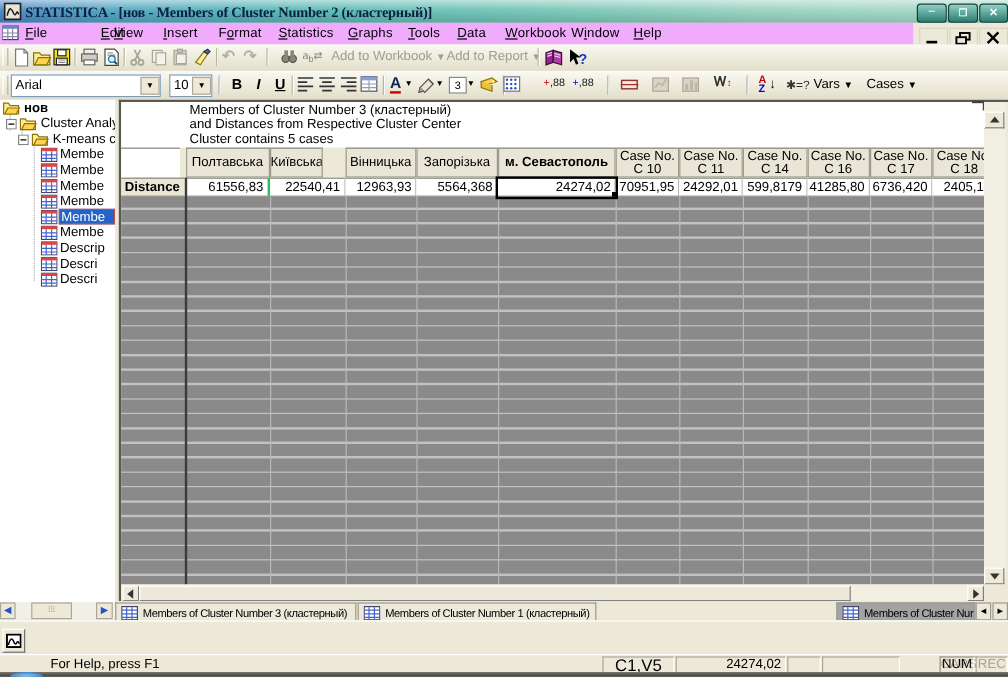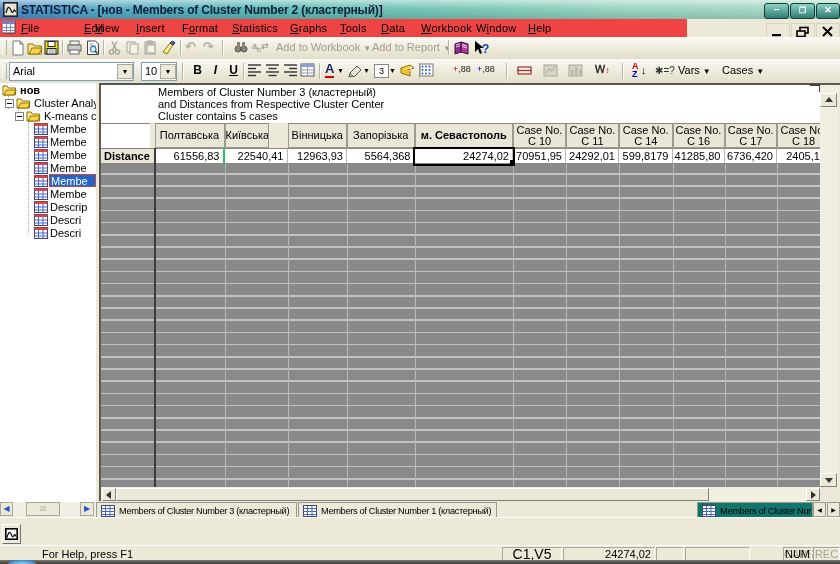--- a/index.html
+++ b/index.html
@@ -4,36 +4,36 @@
   html,body{margin:0;padding:0;}
   body{width:840px;height:564px;position:relative;overflow:hidden;
        font-family:"Liberation Sans",sans-serif;background:#ece9d8;}
   .abs{position:absolute;}
   .t11{font-size:11px;line-height:13px;color:#000;}
   #menubar .t11{letter-spacing:0.2px;}
 </style></head>
 <body>
 
 <div class="abs" id="titlebar" style="left:0;top:0;width:840px;height:19px;
-  background:linear-gradient(to right,#4a87c4 0%,#51a6c0 12%,#58b8b4 30%,#78c5b5 55%,#98d1bf 75%,#a8d9c7 100%);">
+  background:linear-gradient(to right,#4a87c4 0%,#51a6c0 12%,#58b8b4 30%,#78c5b5 55%,#98d1bf 75%,#a8d9c7 100%);font-family:Liberation Serif, serif;">
   <div class="abs" style="left:0;top:0;width:840px;height:19px;
     background:linear-gradient(to bottom,rgba(255,255,255,.55),rgba(255,255,255,.1) 40%,rgba(255,255,255,0) 55%,rgba(0,0,0,.12) 100%);"></div>
 
   <svg class="abs" style="left:3px;top:2px" width="15" height="15">
     <rect x="0.8" y="0.8" width="13.4" height="13.4" fill="#e8e5d8" stroke="#222" stroke-width="1.6"></rect>
     <path d="M3 11 Q4.5 4.5 6 5.5 T8.5 9.5 Q9.5 11.5 10.5 9 T12.5 10" stroke="#111" fill="none" stroke-width="1.2"></path>
   </svg>
   <div class="abs" style="left:21px;top:3px;font-size:12px;font-weight:bold;color:#0d1f3c;letter-spacing:-0.2px;">STATISTICA - [нов - Members of Cluster Number 2 (кластерный)]</div>
 
   <div class="abs" style="left:764px;top:3px;width:23px;height:14px;border-radius:3px;border:1px solid #123f38;background:linear-gradient(to bottom,#8ed0c6,#2e7d72);color:#fff;font-size:10px;font-weight:bold;text-align:center;line-height:11px;">–</div>
   <div class="abs" style="left:790px;top:3px;width:23px;height:14px;border-radius:3px;border:1px solid #123f38;background:linear-gradient(to bottom,#8ed0c6,#2e7d72);color:#fff;font-size:8px;font-weight:bold;text-align:center;line-height:13px;">❐</div>
   <div class="abs" style="left:816px;top:3px;width:22px;height:14px;border-radius:3px;border:1px solid #123f38;background:linear-gradient(to bottom,#8ed0c6,#2e7d72);color:#fff;font-size:9px;font-weight:bold;text-align:center;line-height:13px;">✕</div>
 </div>
 
-<div class="abs" id="menubar" style="left:0;top:19px;width:687px;height:18px;background:#ef4444;border-bottom:1px solid #e0dcc8;">
+<div class="abs" id="menubar" style="left:0;top:19px;width:761px;height:18px;background:#f0abfc;border-bottom:1px solid #e0dcc8;">
   <svg class="abs" style="left:2px;top:2px" width="14" height="13">
     <rect x="0" y="0" width="13" height="12" fill="#fff" stroke="#345"></rect>
     <rect x="0" y="0" width="13" height="3" fill="#6b85c4"></rect>
     <line x1="4.5" y1="3" x2="4.5" y2="12" stroke="#88a"></line>
     <line x1="8.5" y1="3" x2="8.5" y2="12" stroke="#88a"></line>
     <line x1="0" y1="6.5" x2="13" y2="6.5" stroke="#88a"></line>
     <line x1="0" y1="9.5" x2="13" y2="9.5" stroke="#88a"></line>
   </svg>
   <div class="t11 abs" style="left:21px;top:3px;"><u>F</u>ile</div>
   <div class="t11 abs" style="left:65px;top:3px;margin-left:19px;"><u>E</u>dit</div>
@@ -513,21 +513,21 @@
         <g stroke="#46c">
           <line x1="4.5" y1="1" x2="4.5" y2="11.5"></line>
           <line x1="9" y1="1" x2="9" y2="11.5"></line>
           <line x1="0.5" y1="3.5" x2="13.5" y2="3.5"></line>
           <line x1="0.5" y1="6.5" x2="13.5" y2="6.5"></line>
           <line x1="0.5" y1="9.5" x2="13.5" y2="9.5"></line>
         </g>
       </svg>
       <div class="abs" style="left:22px;top:2.5px;font-size:9.3px;letter-spacing:-0.35px;white-space:nowrap;color:#000;">Members of Cluster Number 1 (кластерный)</div>
     </div>
-  <div class="abs" style="left:601px;top:1px;width:116px;height:15px;box-sizing:border-box;background:#0f766e;border:1px solid #9c9a8c;border-bottom:none;overflow:hidden;">
+  <div class="abs" style="left:601px;top:1px;width:116px;height:15px;box-sizing:border-box;background:#a3a3a3;border:1px solid #9c9a8c;border-bottom:none;overflow:hidden;">
       <svg class="abs" style="left:4px;top:2px" width="14" height="12">
         <rect x="0.5" y="0.5" width="13" height="11" fill="#fff" stroke="#446"></rect>
         <g stroke="#46c">
           <line x1="4.5" y1="1" x2="4.5" y2="11.5"></line>
           <line x1="9" y1="1" x2="9" y2="11.5"></line>
           <line x1="0.5" y1="3.5" x2="13.5" y2="3.5"></line>
           <line x1="0.5" y1="6.5" x2="13.5" y2="6.5"></line>
           <line x1="0.5" y1="9.5" x2="13.5" y2="9.5"></line>
         </g>
       </svg>

